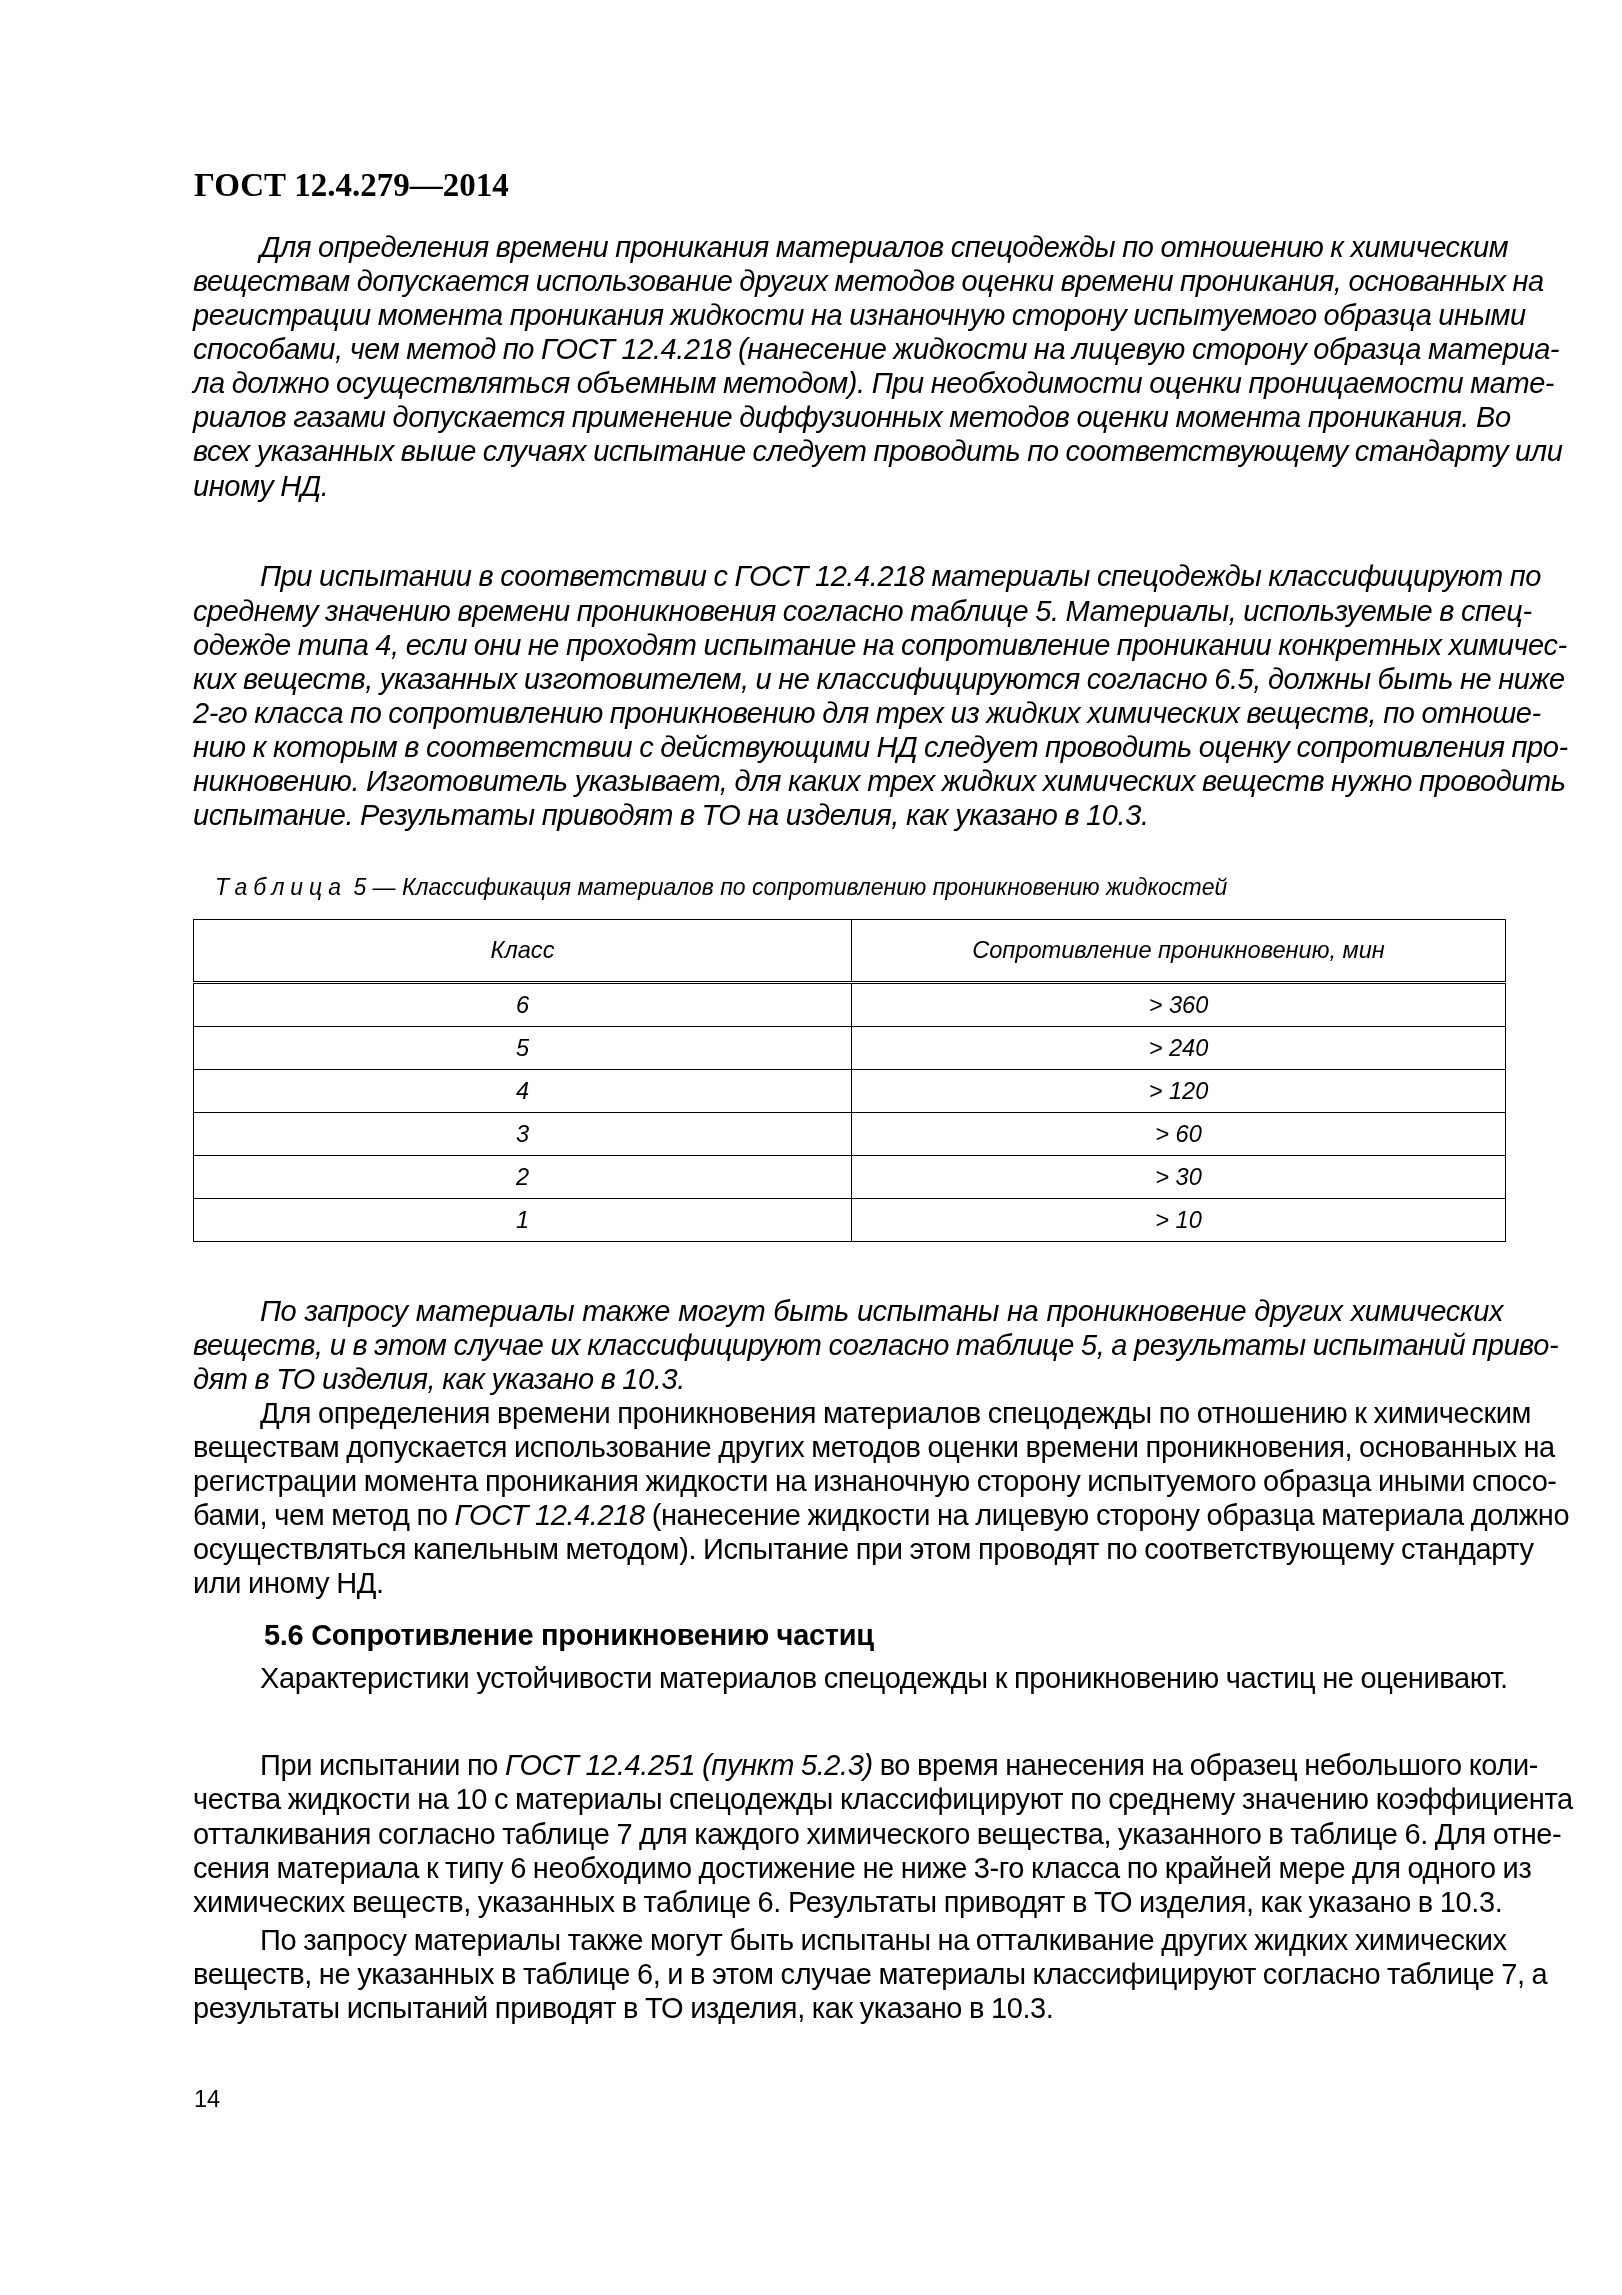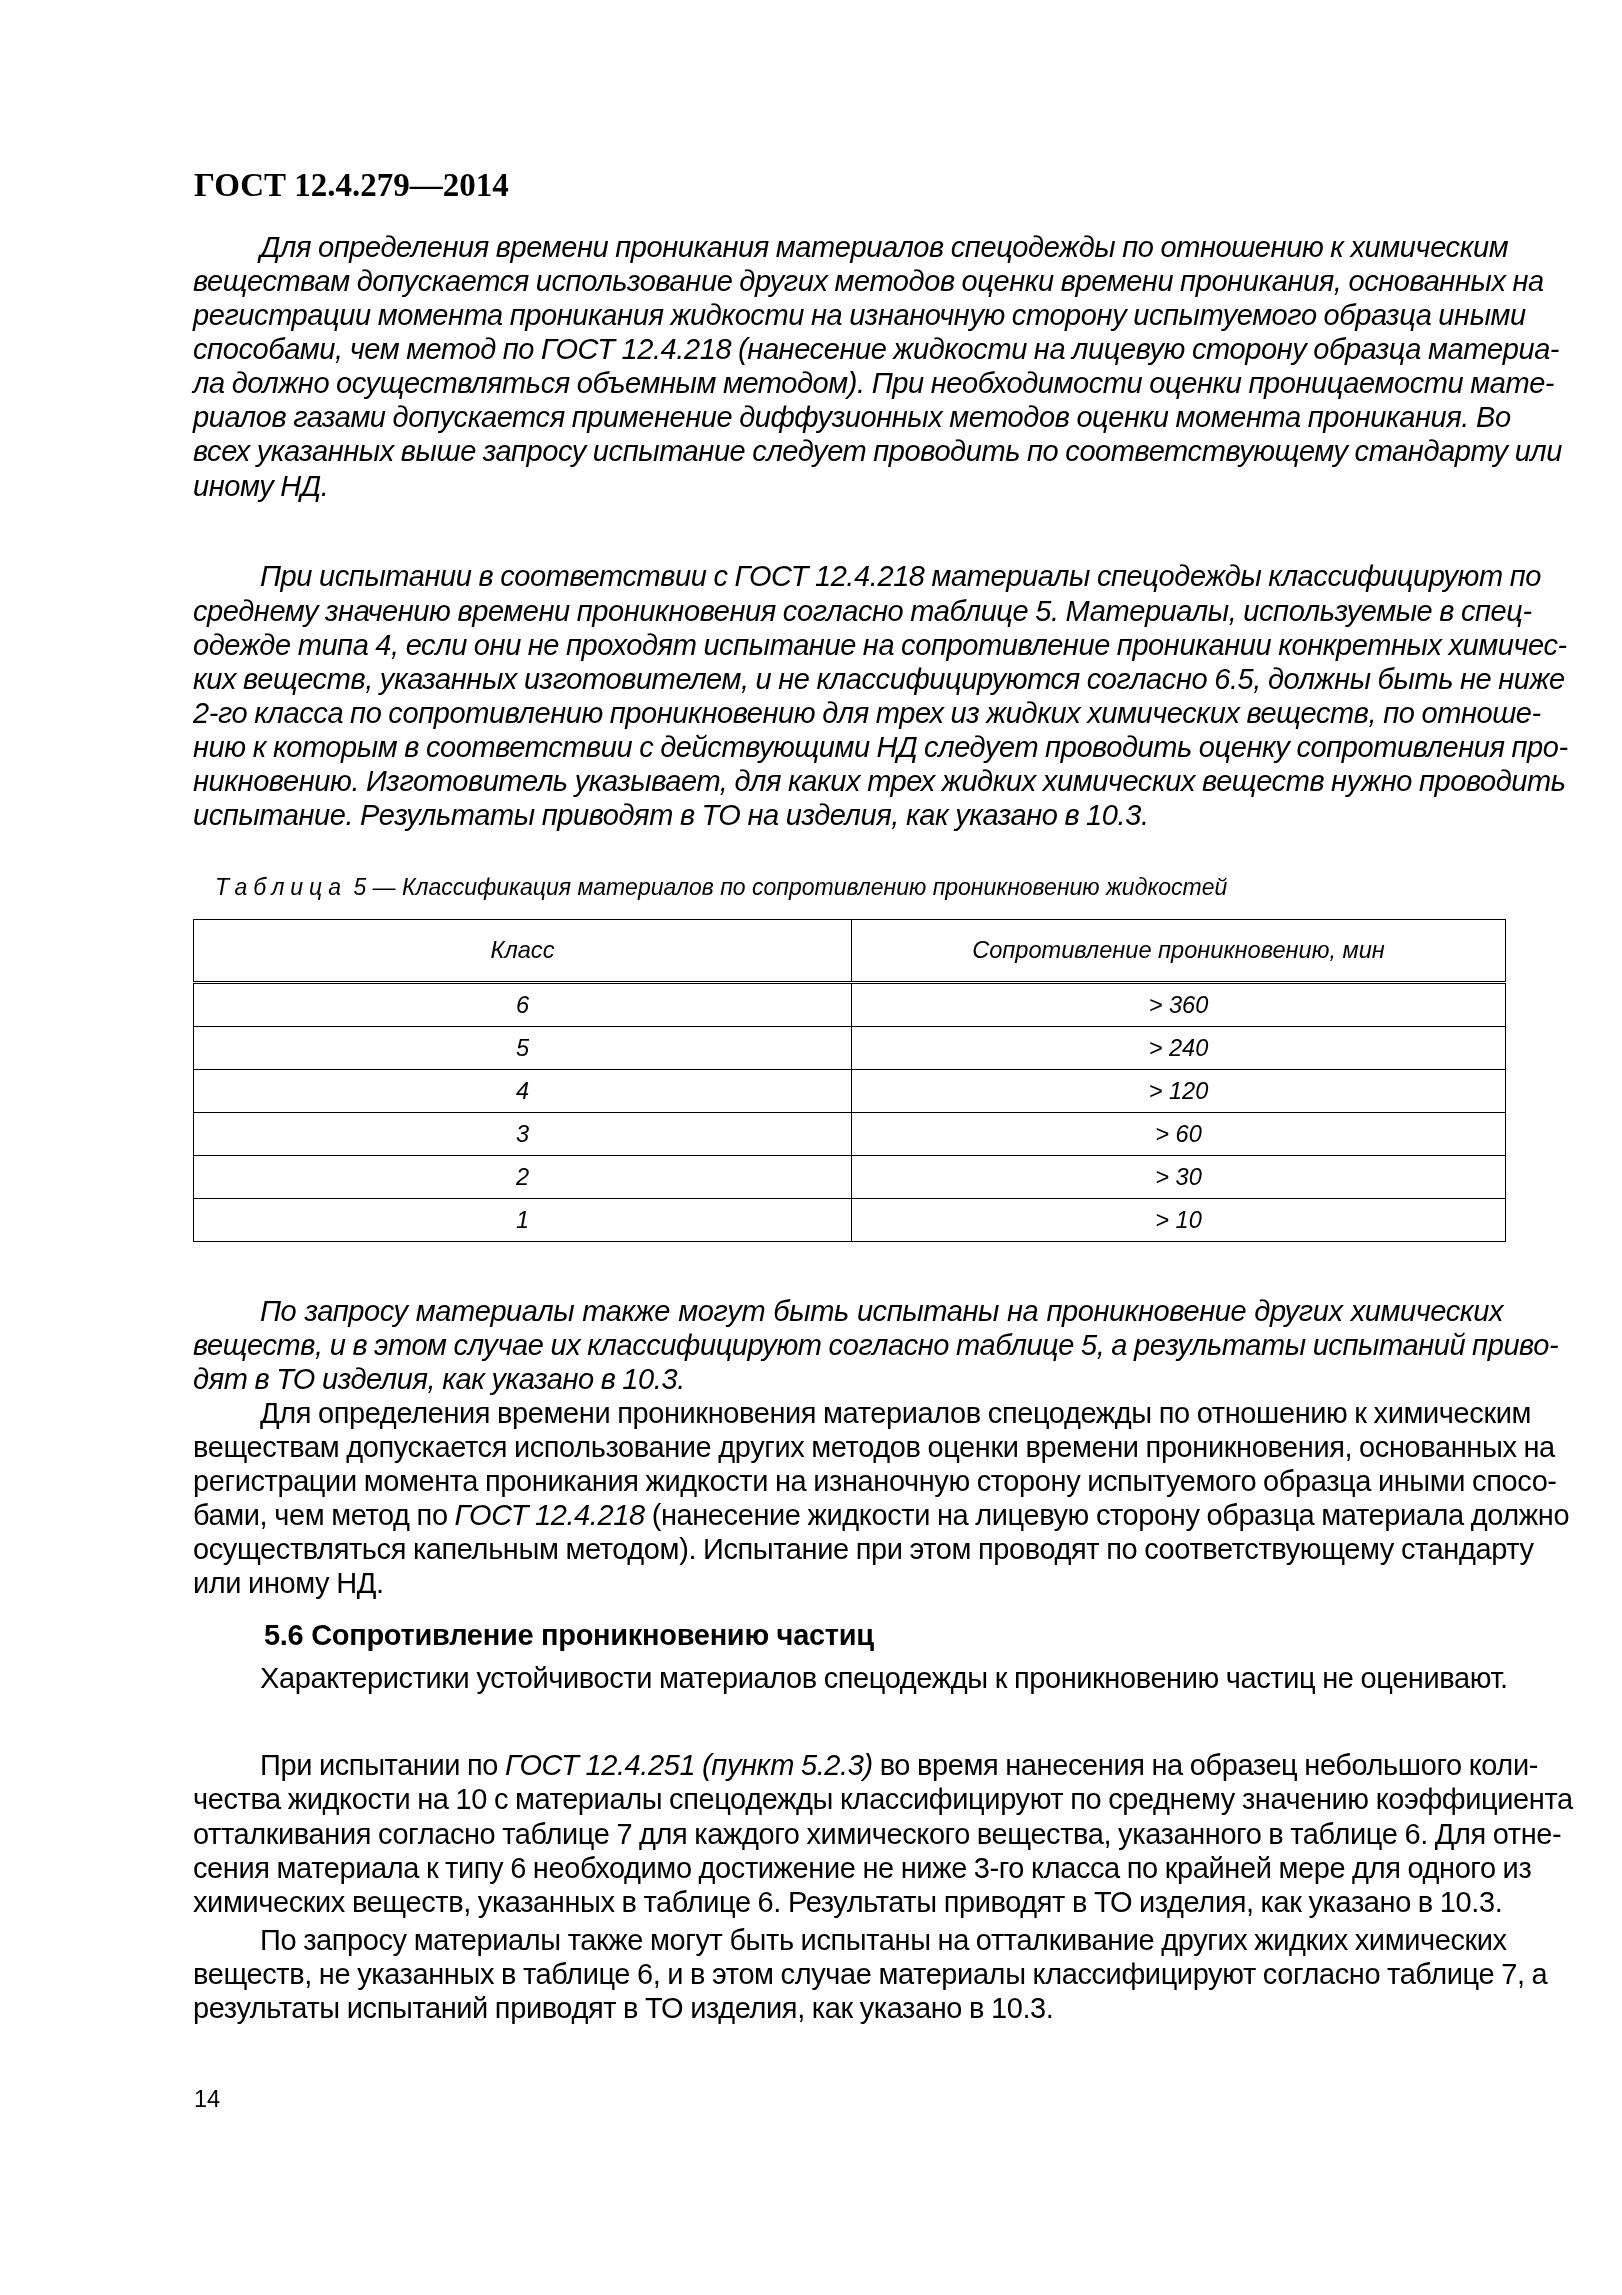--- a/index.html
+++ b/index.html
@@ -47,21 +47,21 @@
 
   <div class="doc-id">ГОСТ 12.4.279—2014</div>
 
   <div>
     <div class="ln ind it" style="top:230px">Для определения времени проникания материалов спецодежды по отношению к химическим</div>
     <div class="ln it" style="top:264px">веществам допускается использование других методов оценки времени проникания, основанных на</div>
     <div class="ln it" style="top:298px">регистрации момента проникания жидкости на изнаночную сторону испытуемого образца иными</div>
     <div class="ln it" style="top:332px">способами, чем метод по ГОСТ 12.4.218 (нанесение жидкости на лицевую сторону образца материа-</div>
     <div class="ln it" style="top:366px">ла должно осуществляться объемным методом). При необходимости оценки проницаемости мате-</div>
     <div class="ln it" style="top:400px">риалов газами допускается применение диффузионных методов оценки момента проникания. Во</div>
-    <div class="ln it" style="top:434px">всех указанных выше запросу испытание следует проводить по соответствующему стандарту или</div>
+    <div class="ln it" style="top:434px">всех указанных выше случаях испытание следует проводить по соответствующему стандарту или</div>
     <div class="ln it last" style="top:469px">иному НД.</div>
   </div>
 
   <div>
     <div class="ln ind it" style="top:559px">При испытании в соответствии с ГОСТ 12.4.218 материалы спецодежды классифицируют по</div>
     <div class="ln it" style="top:594px">среднему значению времени проникновения согласно таблице 5. Материалы, используемые в спец-</div>
     <div class="ln it" style="top:628px">одежде типа 4, если они не проходят испытание на сопротивление проникании конкретных химичес-</div>
     <div class="ln it" style="top:662px">ких веществ, указанных изготовителем, и не классифицируются согласно 6.5, должны быть не ниже</div>
     <div class="ln it" style="top:696px">2-го класса по сопротивлению проникновению для трех из жидких химических веществ, по отноше-</div>
     <div class="ln it" style="top:730px">нию к которым в соответствии с действующими НД следует проводить оценку сопротивления про-</div>

